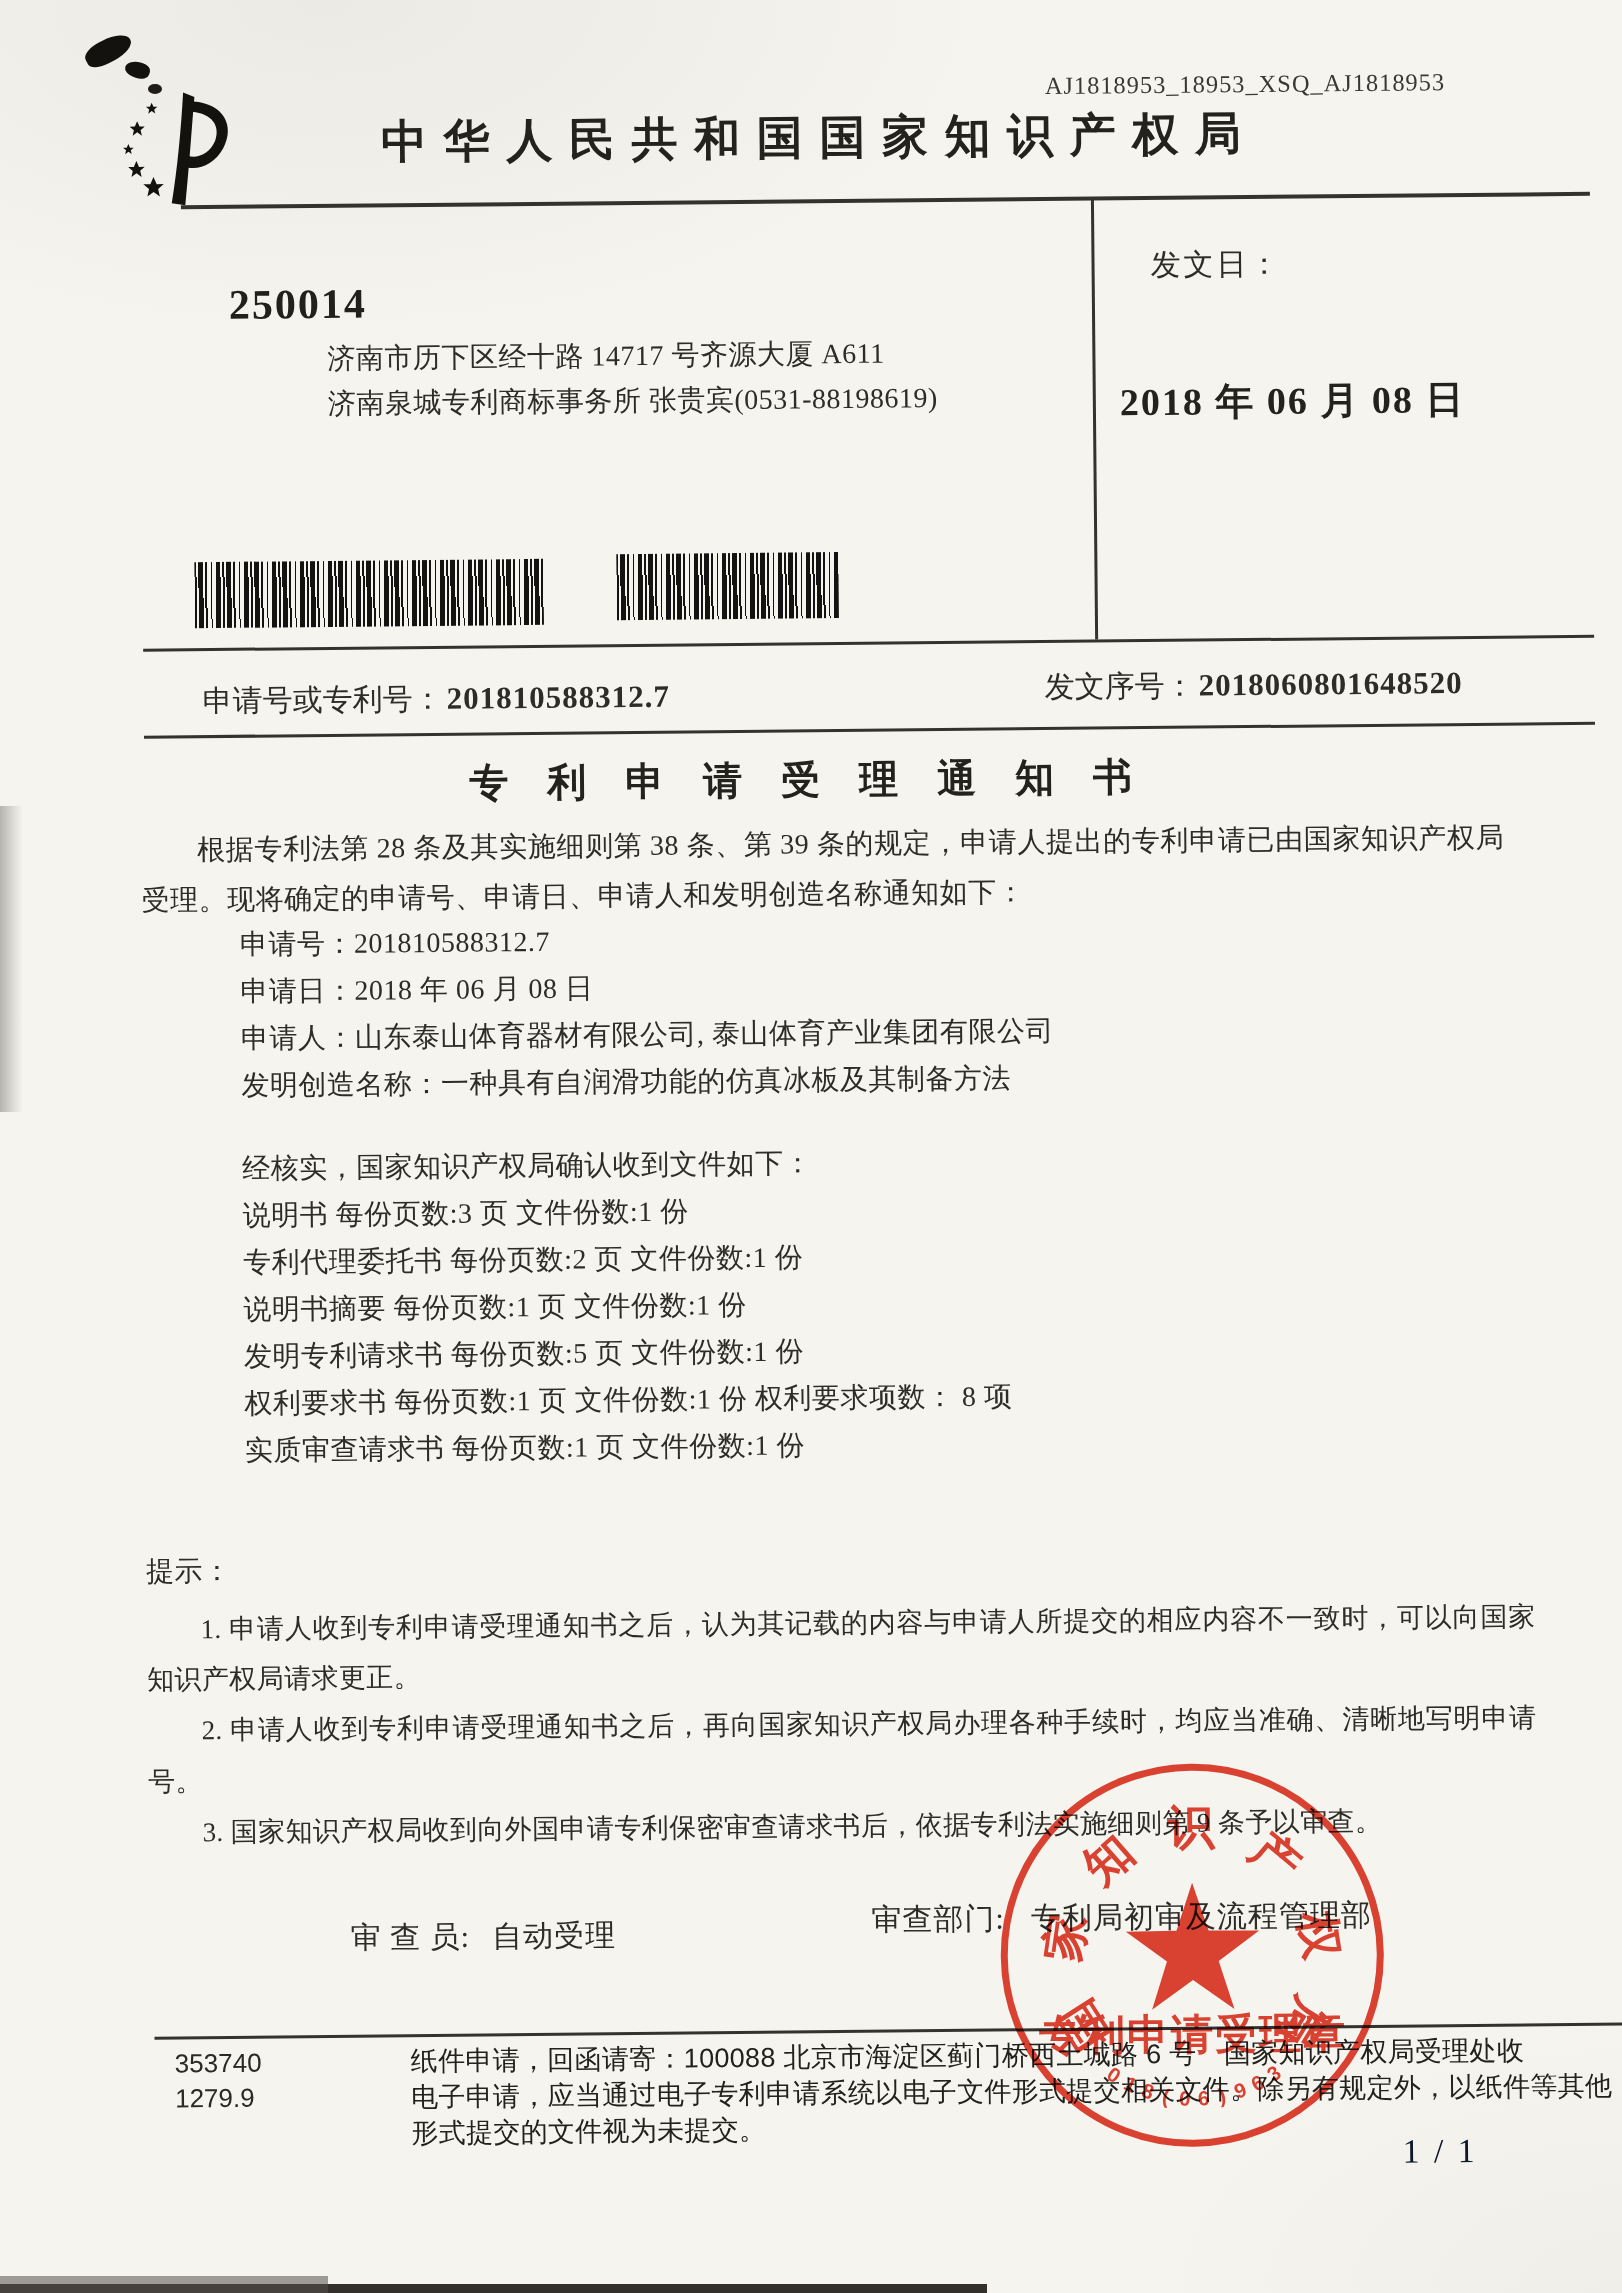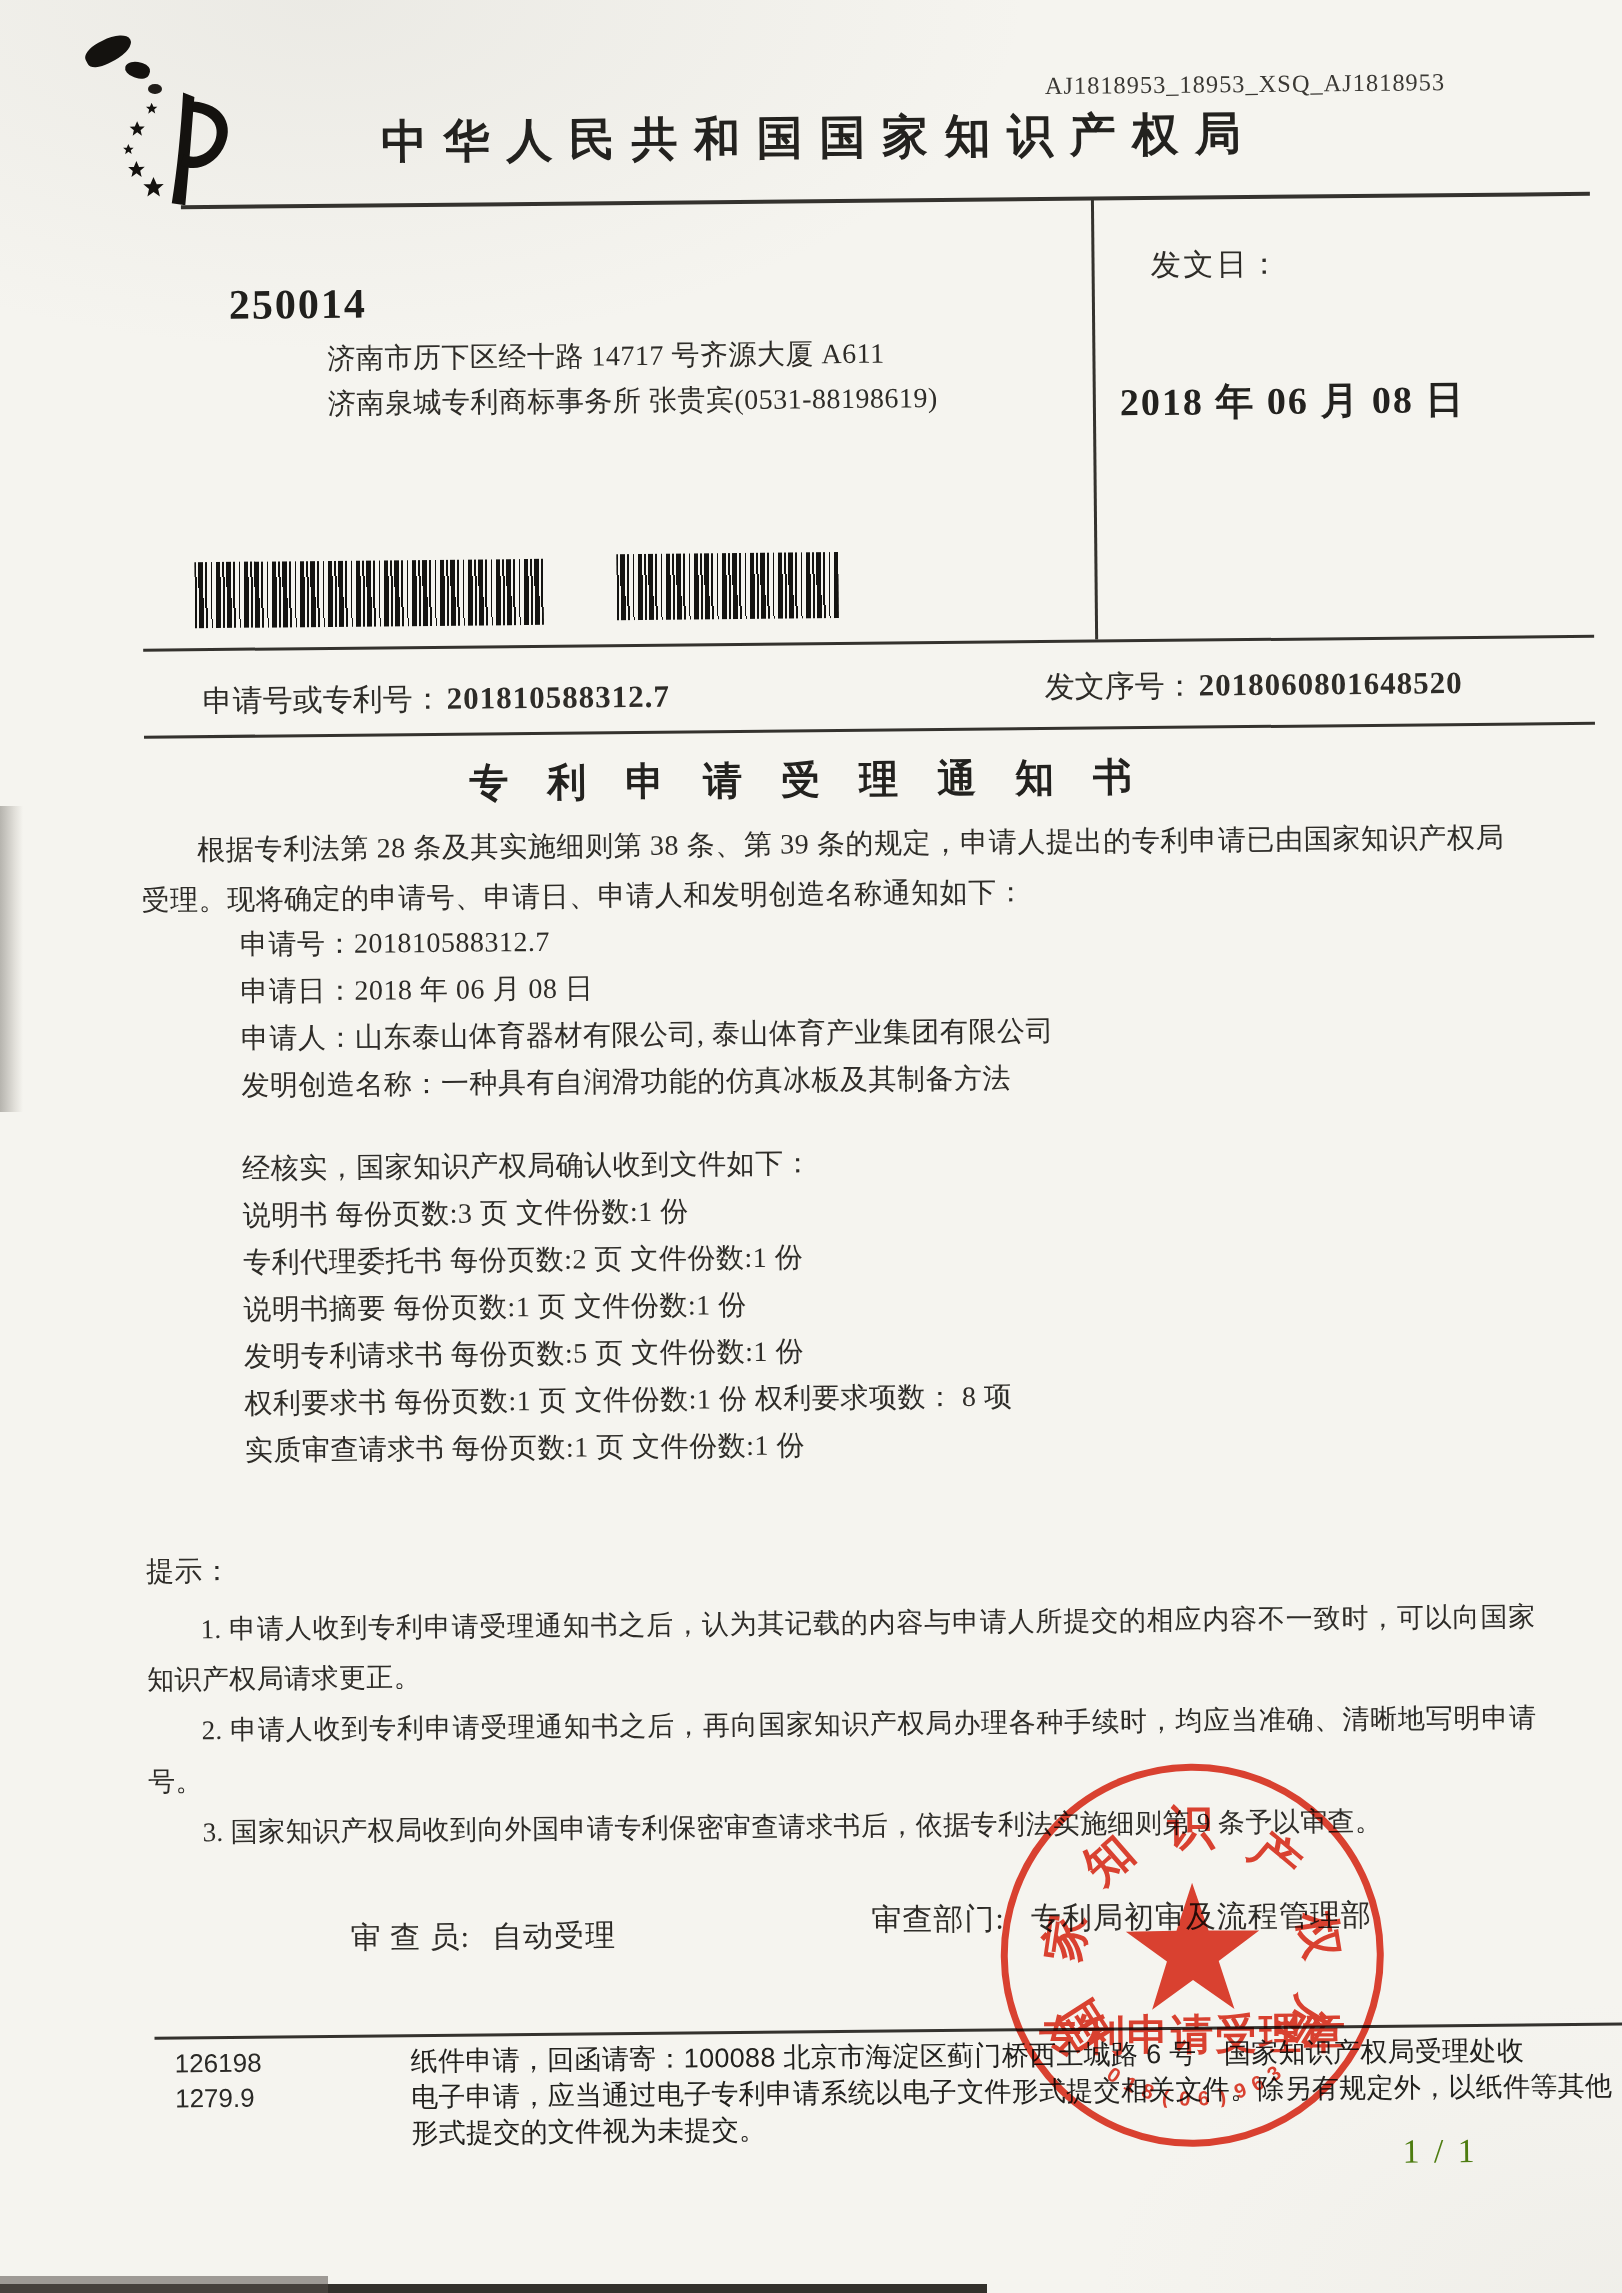--- a/index.html
+++ b/index.html
@@ -83,21 +83,21 @@
     position:absolute;left:50%;top:64%;transform:translateX(-50%);
     color:var(--seal);font-size:42px;font-weight:bold;letter-spacing:2px;
     font-family:"Liberation Sans","DejaVu Sans",sans-serif;white-space:nowrap;
   }
 
   .footer-code{font-family:"Liberation Sans","DejaVu Sans",sans-serif;font-size:26px;color:#2a2926;}
   .footer-text{
     font-family:"Liberation Sans","DejaVu Sans",sans-serif;font-weight:500;
     font-size:27px;line-height:1.33;letter-spacing:0.3px;color:#22211e;
   }
-  .page-no{font-size:34px;letter-spacing:2.9px;color:#4d7c0f;}
+  .page-no{font-size:34px;letter-spacing:2.9px;color:#0f172a;}
 
   
   .art{position:absolute;pointer-events:none;}
   .mark1{left:84px;top:39px;width:49px;height:23.4px;background:#14120f;border-radius:46% 60% 55% 45%;transform:rotate(-28deg);}
   .mark2{left:125px;top:62px;width:25px;height:15.6px;background:#14120f;border-radius:60% 40% 50% 50%;transform:rotate(18deg);}
   .mark3{left:148px;top:84px;width:13.7px;height:9.8px;background:#201d19;border-radius:50%;}
   .left-band{left:0;top:806px;width:23.4px;height:306px;background:linear-gradient(90deg,#b6b4ae,#e2e0da 65%,rgba(226,224,218,0));}
   .bottom-strip{left:0;top:2284px;width:987px;height:9.8px;background:#33302b;}
   .bottom-strip2{left:0;top:2276px;width:328px;height:17.6px;background:#55514a;opacity:.55;}
 </style>
@@ -227,21 +227,21 @@
         <span style="transform: translate(-50%, -50%) rotate(183.778deg) translateY(-143px) rotate(180deg);">0</span>
         <span style="transform: translate(-50%, -50%) rotate(176.222deg) translateY(-143px) rotate(180deg);">6</span>
         <span style="transform: translate(-50%, -50%) rotate(168.667deg) translateY(-143px) rotate(180deg);">)</span>
         <span style="transform: translate(-50%, -50%) rotate(161.111deg) translateY(-143px) rotate(180deg);">9</span>
         <span style="transform: translate(-50%, -50%) rotate(153.556deg) translateY(-143px) rotate(180deg);">6</span>
         <span style="transform: translate(-50%, -50%) rotate(146deg) translateY(-143px) rotate(180deg);">3</span>
       </div>
   </div>
 
   <div class="rule" style="left:146px;top:2030px;width:1468px;"></div>
-  <div class="abs footer-code" style="left:166px;top:2042px;">126198</div>
+  <div class="abs footer-code" style="left:166px;top:2042px;">353740</div>
   <div class="abs footer-code" style="left:166px;top:2077px;">1279.9</div>
   <div class="abs footer-text" style="left:402px;top:2040px;width:1209px;">
     <div>纸件申请，回函请寄：100088 北京市海淀区蓟门桥西土城路 6 号　国家知识产权局受理处收</div>
     <div>电子申请，应当通过电子专利申请系统以电子文件形式提交相关文件。除另有规定外，以纸件等其他形式提交的文件视为未提交。</div>
   </div>
   <div class="abs page-no" style="left:1393px;top:2138px;">1 / 1</div>
 
 </div>
 
 <div class="art mark1"></div>

